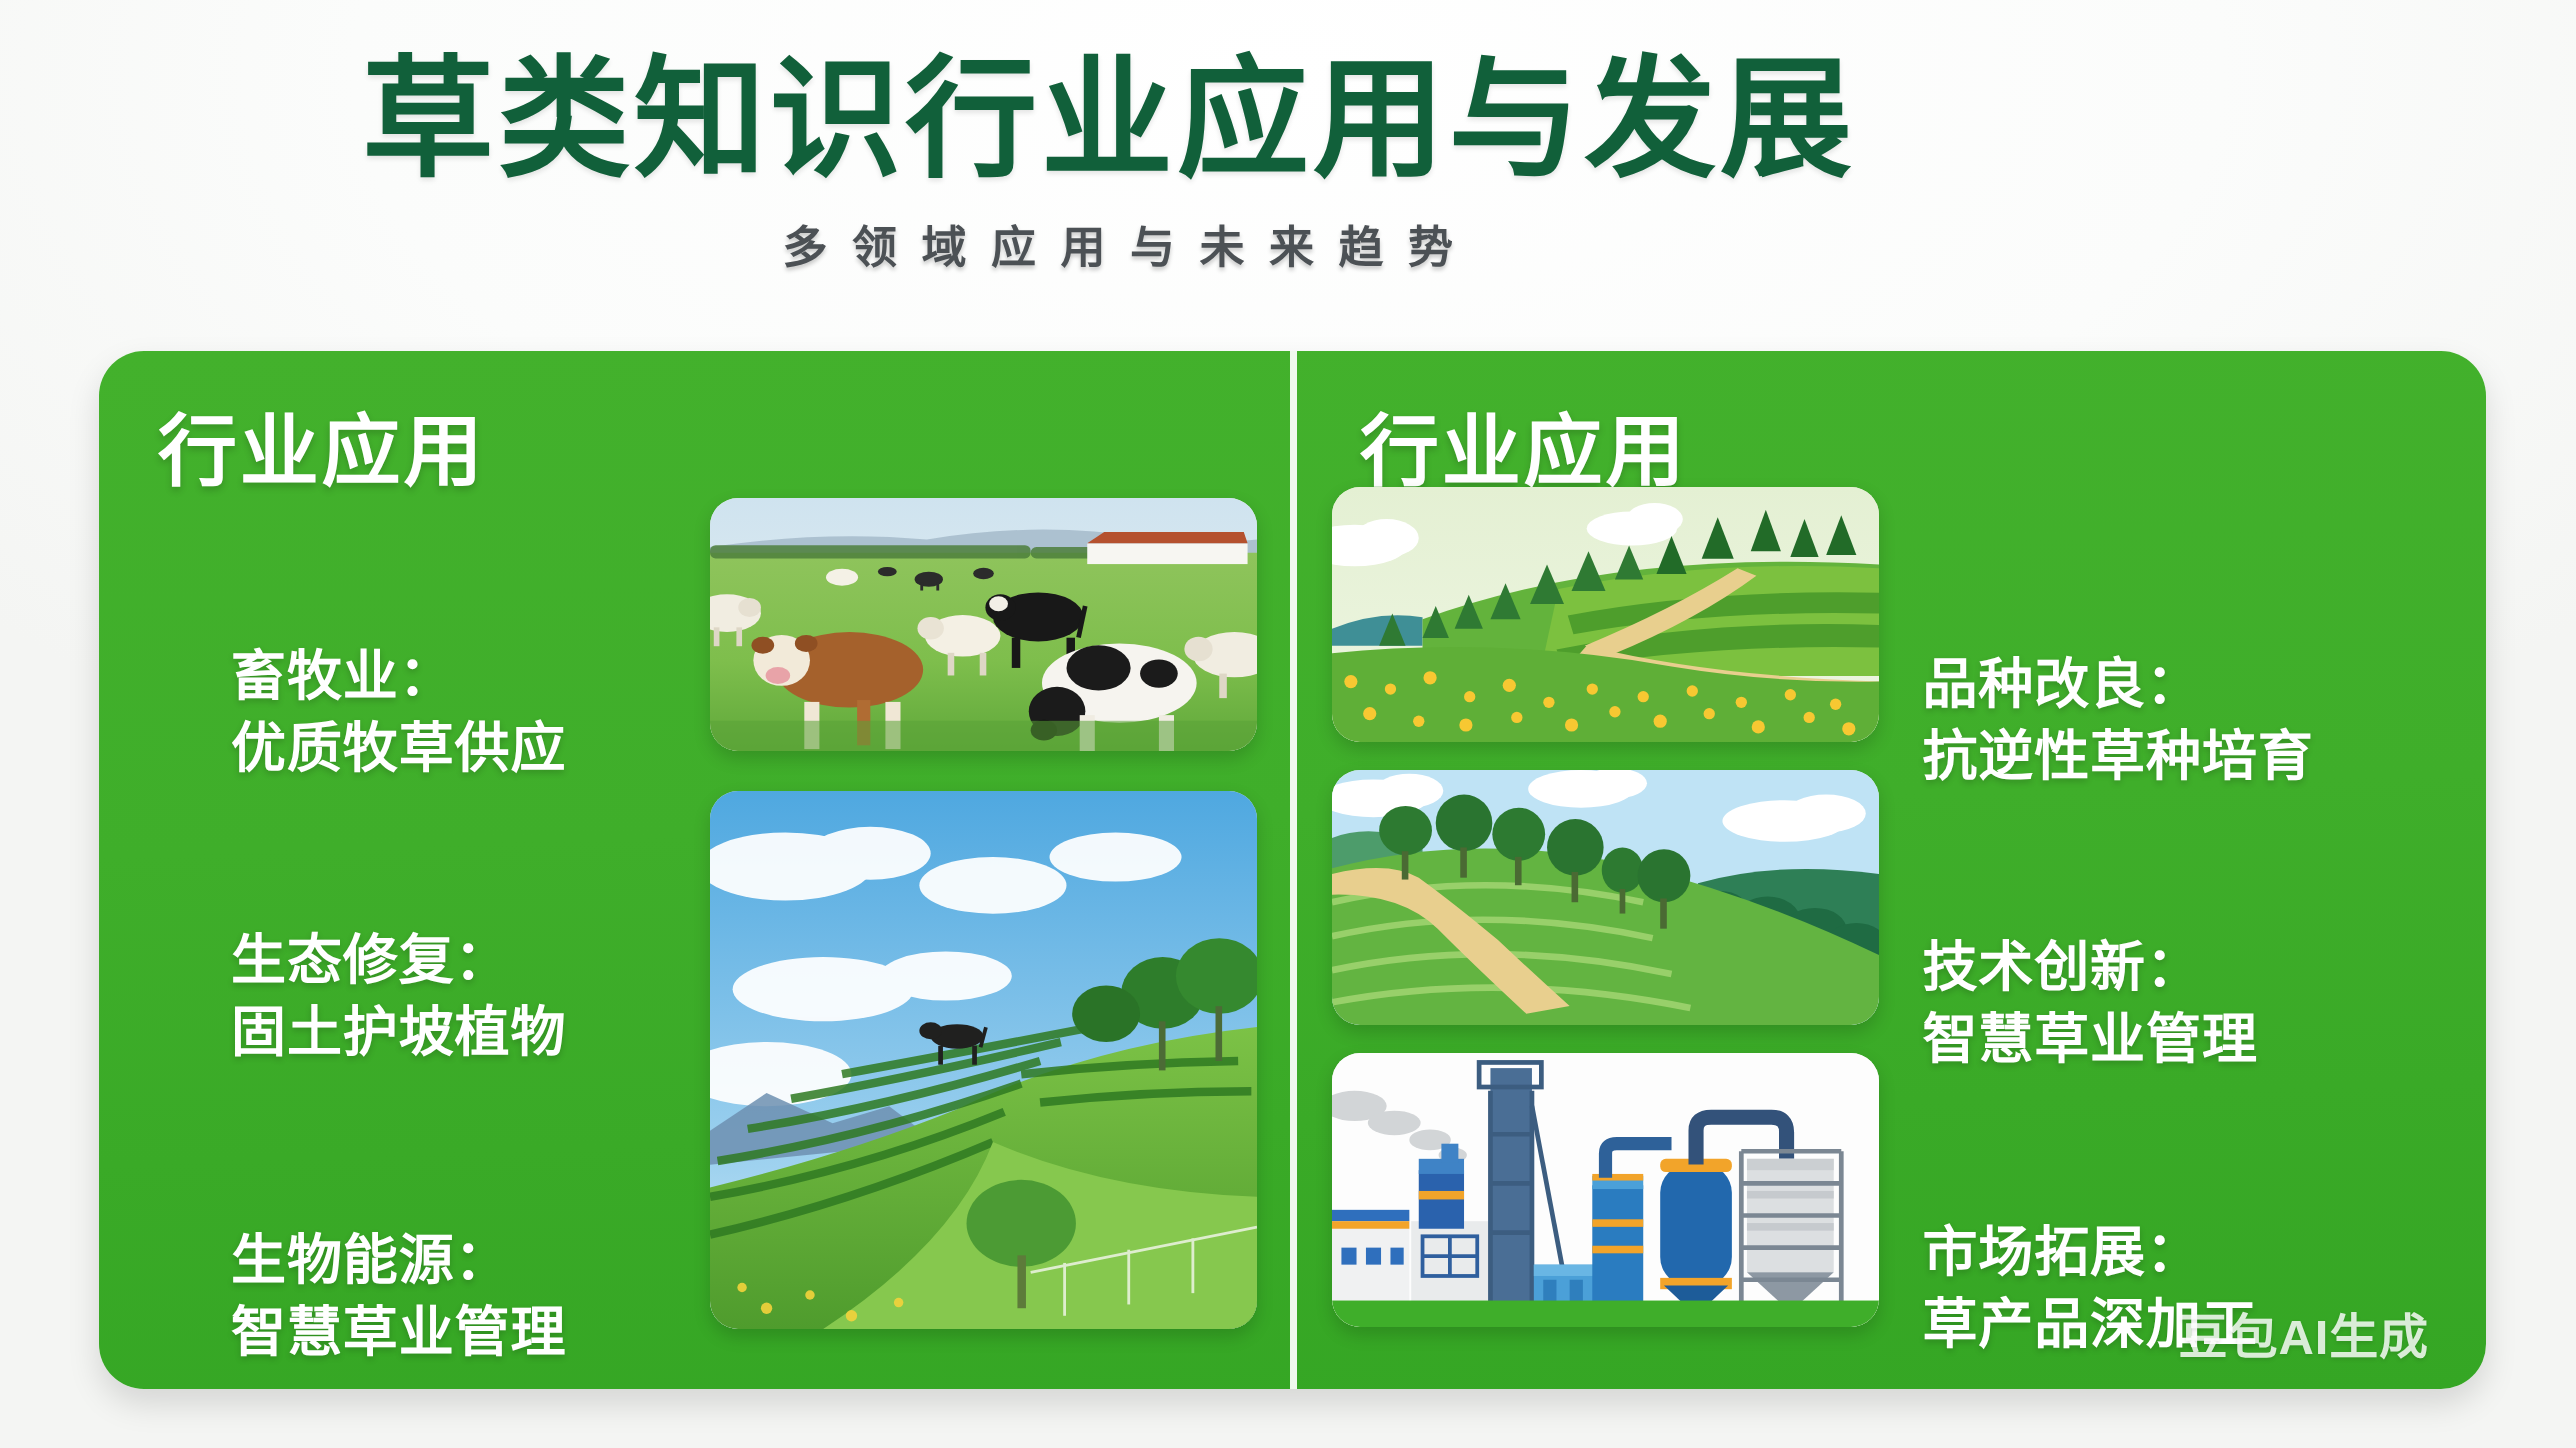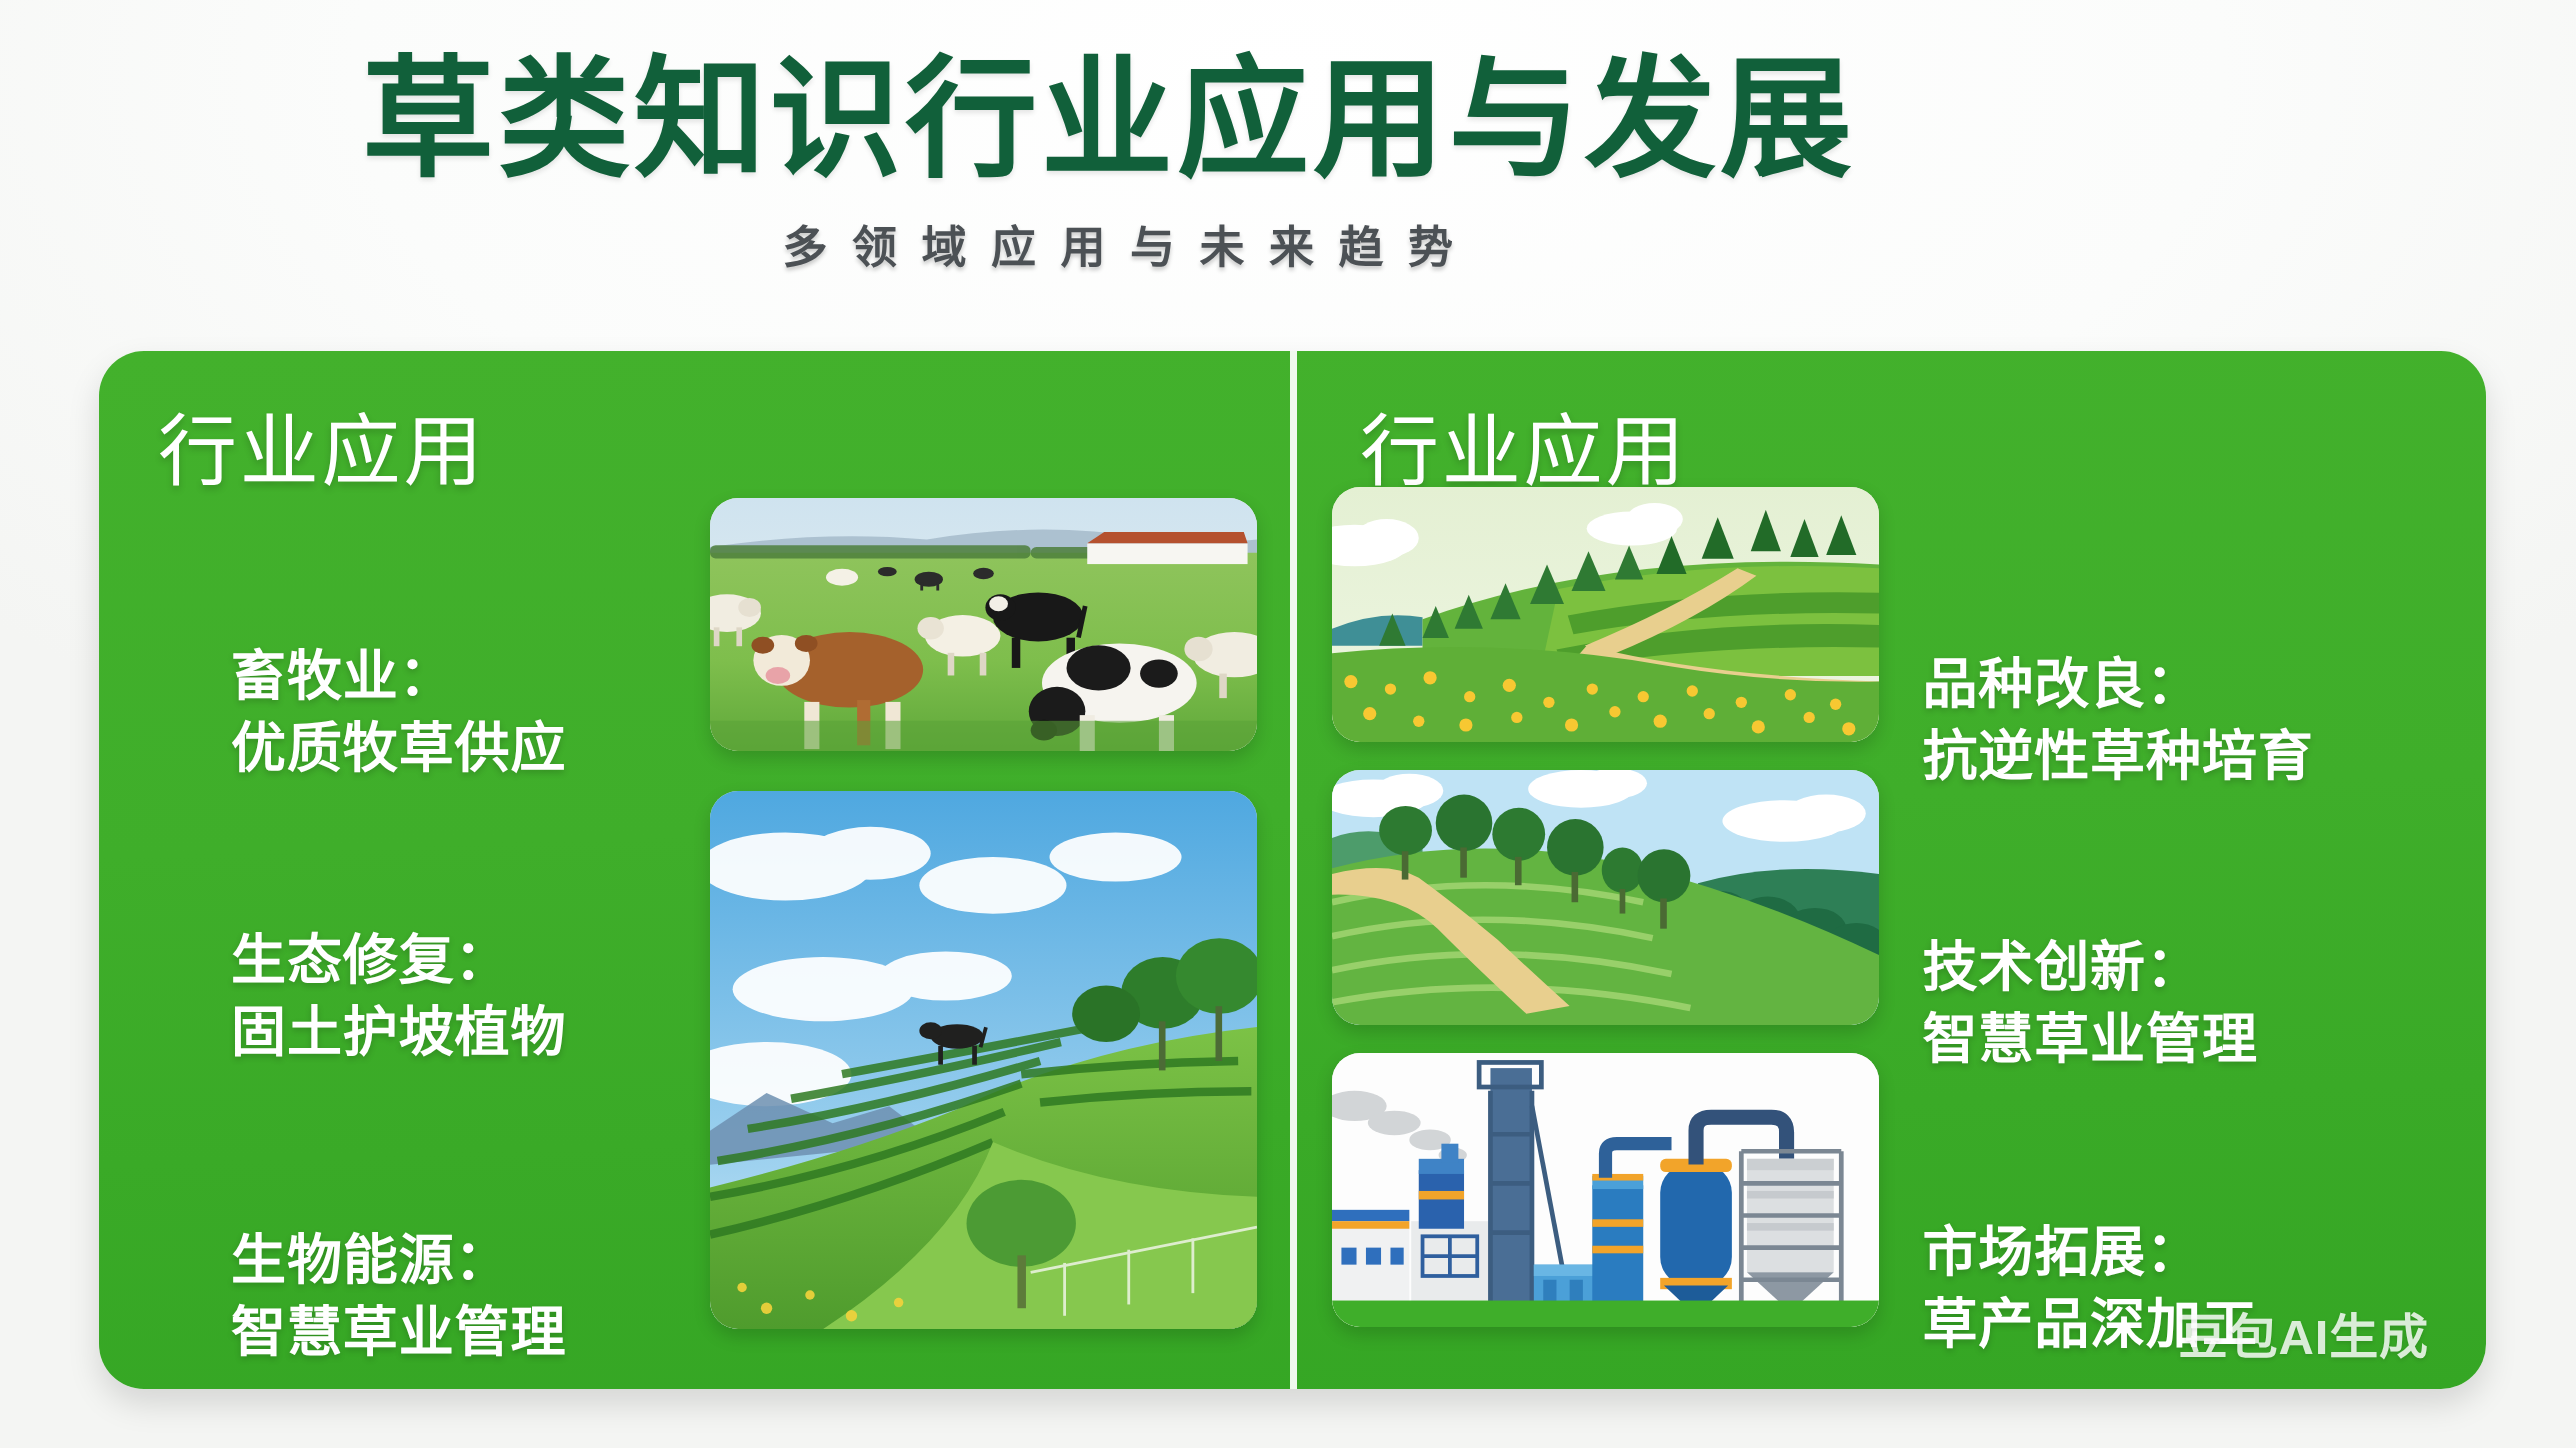--- a/index.html
+++ b/index.html
@@ -60,21 +60,21 @@
     background:rgba(255,255,255,0.92);
   }
 
   .panel { position:relative; height:100%; }
   .panel-left  { width:1191px; }
   .panel-right { width:1196px; }
 
   .panel-head {
     position:absolute;
     font-size:79px;
-    font-weight:400;
+    font-weight:700;
     color:#ffffff;
     letter-spacing:2.8px;
     text-shadow:0 3.8px 7.5px rgba(0,0,0,0.18);
     top:36px;
   }
   .panel-left  .panel-head { left:59px; }
   .panel-right .panel-head { left:70px; }
 
   
   .rows { position:absolute; top:147px; width:100%; height:878px; }

